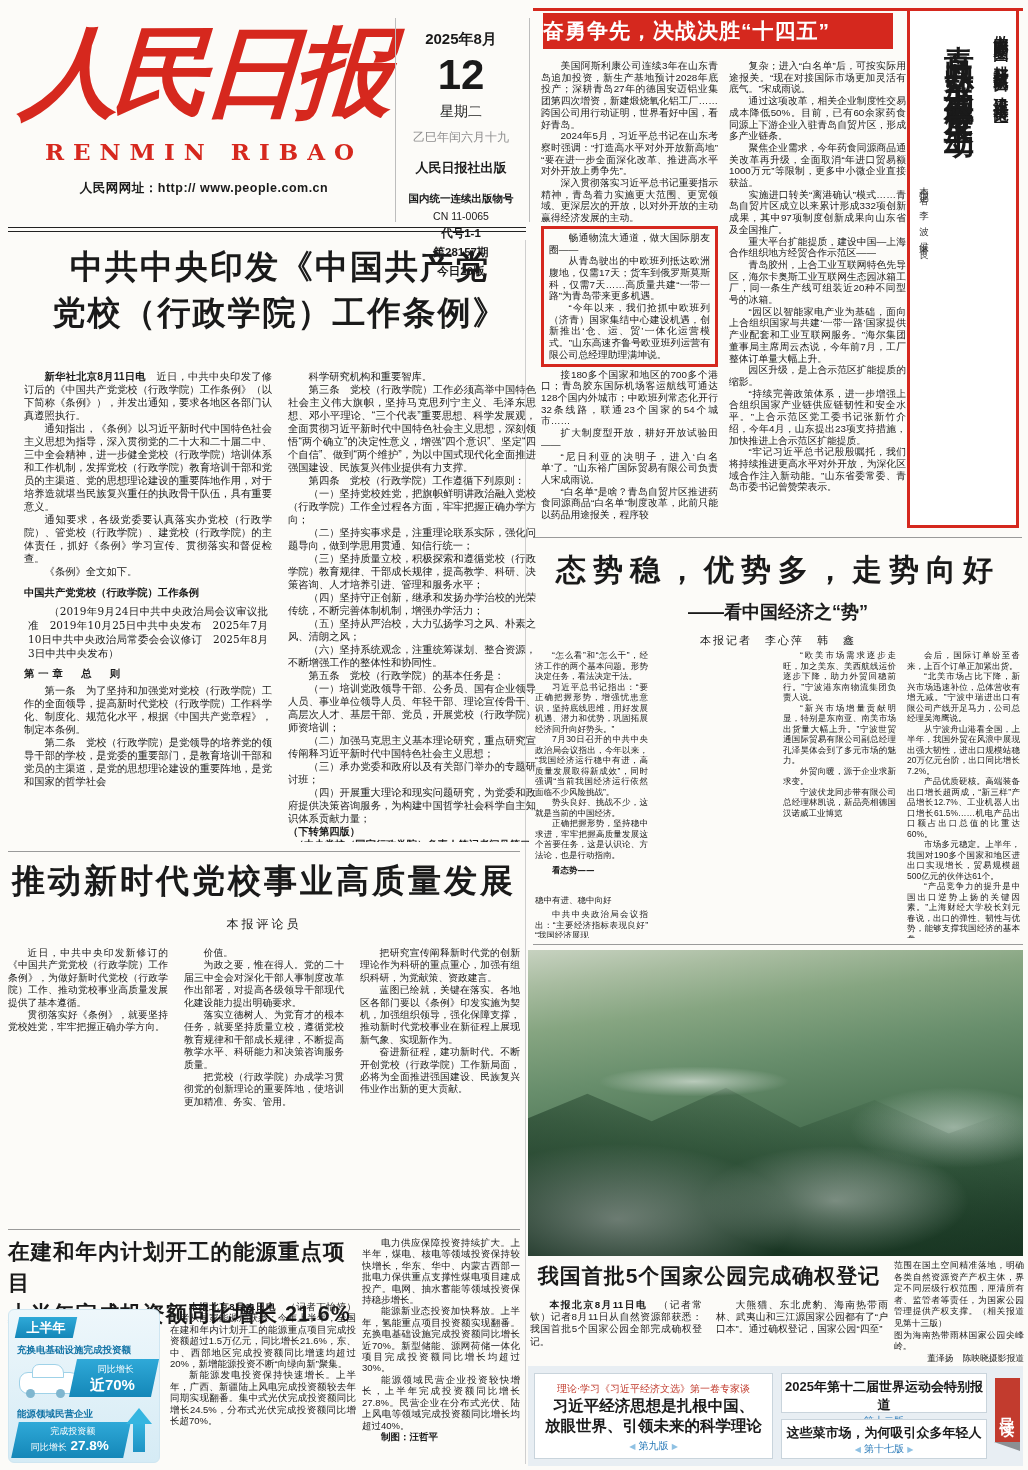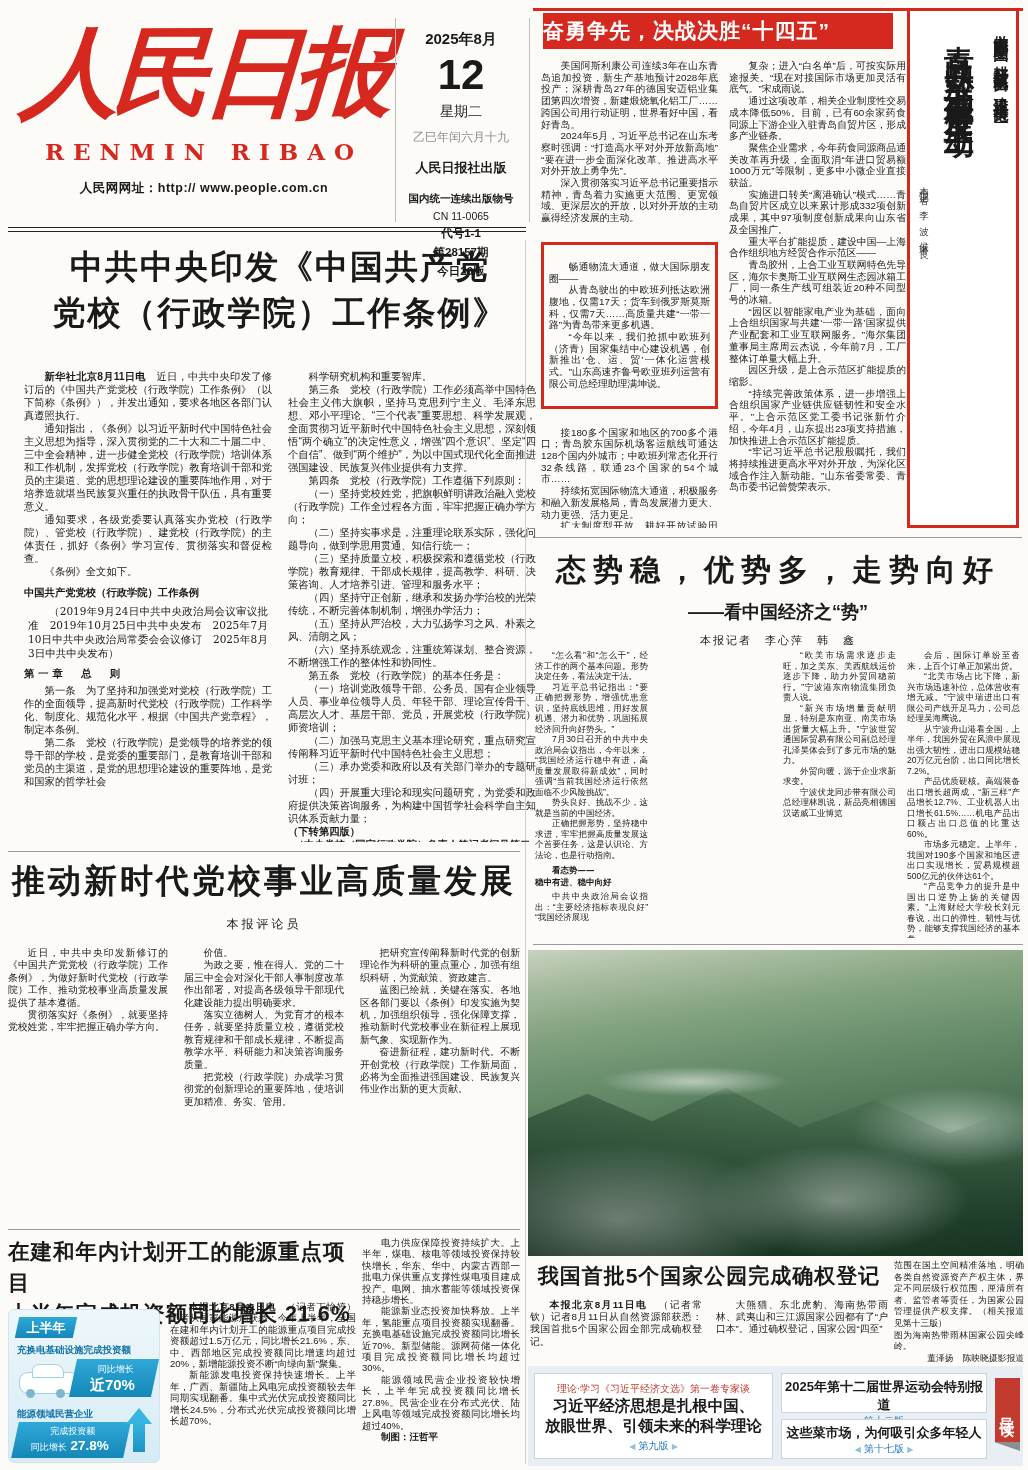--- a/index.html
+++ b/index.html
@@ -31,36 +31,36 @@
   .vrule{width:1px;background:#bdbdbd;}
   #top-rule{left:8px;top:227px;width:518px;height:3px;border-top:1px solid #222;border-bottom:1px solid #222;}
   #vr-main{left:525px;top:240px;width:1px;height:1224px;background:#cfcfcf;}
   
   #qd{left:533px;top:8px;width:490px;height:523px;}
   .red-topline{left:0;top:0;width:490px;height:3px;background:#d5281e;}
   .banner{left:10px;top:5px;width:350px;height:36px;background:#d5281e;color:#fff;
     font-size:21px;font-weight:900;line-height:36px;letter-spacing:1px;}
   .qd-col{top:52px;width:177px;height:468px;overflow:hidden;}
   .qd-col p{font-size:9.8px;line-height:11.7px;text-align:justify;text-indent:2em;}
-  .qd-box{border:3px solid #d5281e;padding:16px 5px;margin:18px 0;}
+  .qd-box{border:3px solid #d5281e;padding:3px 5px;margin:2px 0;}
   .qd-head-block{left:374px;top:0;width:112px;height:520px;border:3px solid #d5281e;background:#fff;box-sizing:border-box;}
   .kicker-v{position:absolute;right:6px;top:12px;writing-mode:vertical-rl;font-weight:700;font-size:15px;letter-spacing:2px;}
   .main-v{position:absolute;left:28px;top:10px;writing-mode:vertical-rl;font-size:30px;font-weight:900;letter-spacing:7px;}
   .byline-v{position:absolute;left:7px;top:168px;writing-mode:vertical-rl;font-size:9.5px;color:#333;
     font-family:"DejaVu Serif","Liberation Serif",serif;letter-spacing:3px;}
   .hrule{background:#9a9a9a;height:1px;}
   
   #econ{left:533px;top:546px;width:490px;height:396px;}
   .e-head{text-align:center;font-size:30px;font-weight:900;letter-spacing:7px;margin-top:4px;}
   .e-sub{text-align:center;font-size:18px;font-weight:700;margin-top:9px;}
   .e-byline{text-align:center;font-size:11px;margin-top:9px;letter-spacing:2px;}
   .e-col{top:104px;width:113px;height:288px;overflow:hidden;}
   .e-col p{font-size:8.5px;line-height:10.5px;text-align:justify;text-indent:2em;}
   .e-kicker{font-size:9px;font-weight:700;font-family:"DejaVu Serif","Liberation Serif",serif;margin:5px 0 1px;text-indent:0;}
-  .e-subhead{font-size:12.5px;font-weight:700;text-align:center;text-indent:0 !important;margin:1px 0 4px;}
+  .e-subhead{font-size:12.5px;font-weight:400;text-align:center;text-indent:0 !important;margin:19px 0 4px;}
   .turnline{text-align:left;font-weight:700;text-indent:0 !important;}
   
   #photo{left:528px;top:950px;width:495px;height:306px;overflow:hidden;
     background:
       radial-gradient(55% 38% at 18% 88%, rgba(255,255,255,.92), rgba(255,255,255,0) 65%),
       radial-gradient(45% 30% at 62% 82%, rgba(255,255,255,.75), rgba(255,255,255,0) 60%),
       radial-gradient(35% 22% at 86% 58%, rgba(240,248,244,.5), rgba(255,255,255,0) 60%),
       linear-gradient(172deg,#c7d2c0 0%,#a8bca0 10%,#86a581 22%,#688e6c 38%,#4c7354 58%,#35593f 75%,#24432e 90%,#1b3524 100%);}
   #photo::before{content:"";position:absolute;inset:0;
     background:linear-gradient(200deg, rgba(20,50,30,0) 35%, rgba(20,50,30,.5) 70%, rgba(8,30,18,.65) 100%);
@@ -172,21 +172,20 @@
       </div>
     <div class="qd-box">
       <div>
           <p>畅通物流大通道，做大国际朋友圈——</p>
           <p>从青岛驶出的中欧班列抵达欧洲腹地，仅需17天；货车到俄罗斯莫斯科，仅需7天……高质量共建“一带一路”为青岛带来更多机遇。</p>
           <p>“今年以来，我们抢抓中欧班列（济青）国家集结中心建设机遇，创新推出‘仓、运、贸’一体化运营模式。”山东高速齐鲁号欧亚班列运营有限公司总经理助理满坤说。</p>
         </div>
     </div>
     <div>
         <p>接180多个国家和地区的700多个港口；青岛胶东国际机场客运航线可通达128个国内外城市；中欧班列常态化开行32条线路，联通23个国家的54个城市……</p>
-        <p>持续拓宽国际物流大通道，积极服务和融入新发展格局，青岛发展潜力更大、动力更强、活力更足。</p>
         <p>扩大制度型开放，耕好开放试验田——</p>
         <p>“尼日利亚的决明子，进入‘白名单’了。”山东裕广国际贸易有限公司负责人宋成雨说。</p>
         <p>“白名单”是啥？青岛自贸片区推进药食同源商品“白名单”制度改革，此前只能以药品用途报关，程序较</p>
       </div>
   </div>
   <div class="qd-col abs" style="left:196px;">
     <div>
         <p>复杂；进入“白名单”后，可按实际用途报关。“现在对接国际市场更加灵活有底气。”宋成雨说。</p>
         <p>通过这项改革，相关企业制度性交易成本降低50%。目前，已有60余家药食同源上下游企业入驻青岛自贸片区，形成多产业链条。</p>
         <p>聚焦企业需求，今年药食同源商品通关改革再升级，全面取消“年进口贸易额1000万元”等限制，更多中小微企业直接获益。</p>

